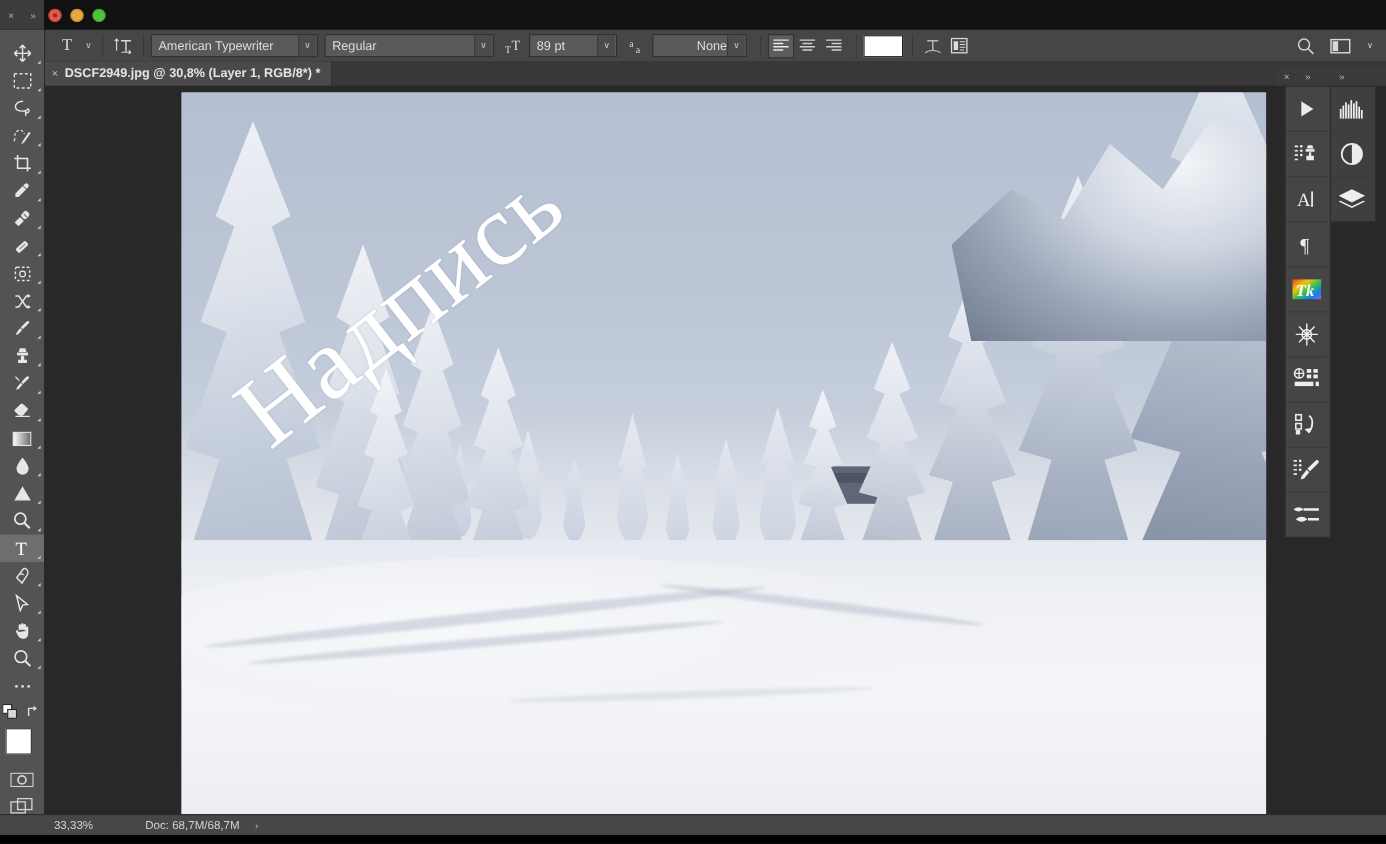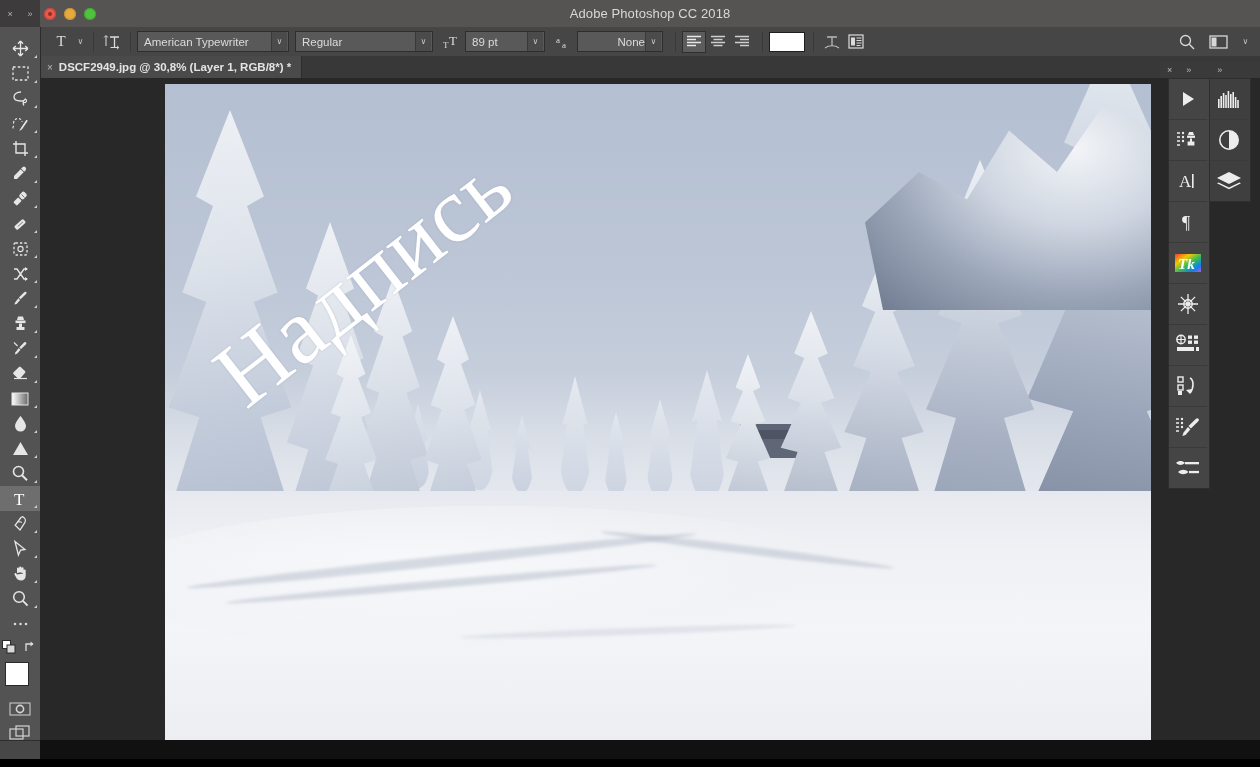--- a/index.html
+++ b/index.html
@@ -25,21 +25,21 @@
   .ob-item{display:flex;align-items:center;height:21px;}
   .tool-glyph{width:26px;height:22px;display:flex;align-items:center;justify-content:center;
               color:#dcdcdc;font-size:15px;font-family:"Liberation Serif",serif;}
   .caret{width:13px;height:21px;display:flex;align-items:center;justify-content:center;color:#c6c6c6;font-size:8px;}
   .field{height:21px;background:#595959;border:1px solid #2e2e2e;color:#dcdcdc;font-size:11.5px;
          display:flex;align-items:center;padding:0 4px 0 6px;box-sizing:border-box;}
   .field .v{flex:1;white-space:nowrap;overflow:hidden;}
   .field .dd{width:15px;height:19px;background:#4b4b4b;border-left:1px solid #3a3a3a;display:flex;
              align-items:center;justify-content:center;color:#c9c9c9;font-size:8px;margin-right:-3px;}
   .f-family{width:152px;}
-  .f-style{width:138px;}
+  .f-style{width:154px;}
   .f-size{width:80px;}
   .f-aa{width:86px;text-align:right;}
   .icobtn{width:24px;height:22px;display:flex;align-items:center;justify-content:center;color:#dadada;}
   .icobtn.on{background:#5c5c5c;border:1px solid #2f2f2f;box-sizing:border-box;}
   .swatch{width:34px;height:18px;background:#fff;border:1px solid #1f1f1f;}
   .ob-right{margin-left:auto;display:flex;align-items:center;padding-right:8px;gap:8px;}
 
   
   .tabstrip{position:absolute;left:40px;top:56px;width:1220px;height:22px;background:#383838;border-bottom:1px solid #292929;}
   .doctab{position:absolute;left:0;top:0;height:22px;background:#4a4a4a;display:flex;align-items:center;
@@ -109,23 +109,20 @@
   .sb-arrow{padding-left:14px;font-size:9px;color:#c0c0c0;}
   .sb-left{position:absolute;left:0;top:740px;width:40px;height:19px;background:#474747;border-top:1px solid #2d2d2d;}
   .bottombar{position:absolute;left:0;top:759px;width:1260px;height:8px;background:#000;}
 </style>
 </head>
 <body>
 
 <div id="app">
   <div class="desktop"></div>
 
-  <div class="titlebar">
-    <span class="title-text">Adobe Photoshop CC 2018</span>
-  </div>
   <div class="traffic">
     <span class="tl r"></span>
     <span class="tl y"></span>
     <span class="tl g"></span>
   </div>
 
   <div class="optbar">
     <div class="ob-item" style="margin-left:8px;">
       <span class="tool-glyph">T</span>
       <span class="caret">∨</span>
@@ -655,14 +652,19 @@
       <div class="picon">
         <svg width="26" height="20" viewBox="0 0 26 20">
             <path d="M13 1 25 7l-12 6L1 7z" fill="#ededed"></path>
             <path d="m2.6 11.4 10.4 5.2 10.4-5.2 1.6.8-12 6-12-6z" fill="#ededed"></path>
           </svg>
       </div>
     </div>
   </div>
 
   <div class="sb-left"></div>
+  <div class="statusbar">
+    <span class="sb-zoom">33,33%</span>
+    <span class="sb-doc">Doc: 68,7M/68,7M</span>
+    <span class="sb-arrow">›</span>
+  </div>
   <div class="bottombar"></div>
 </div>
 
 </body></html>

